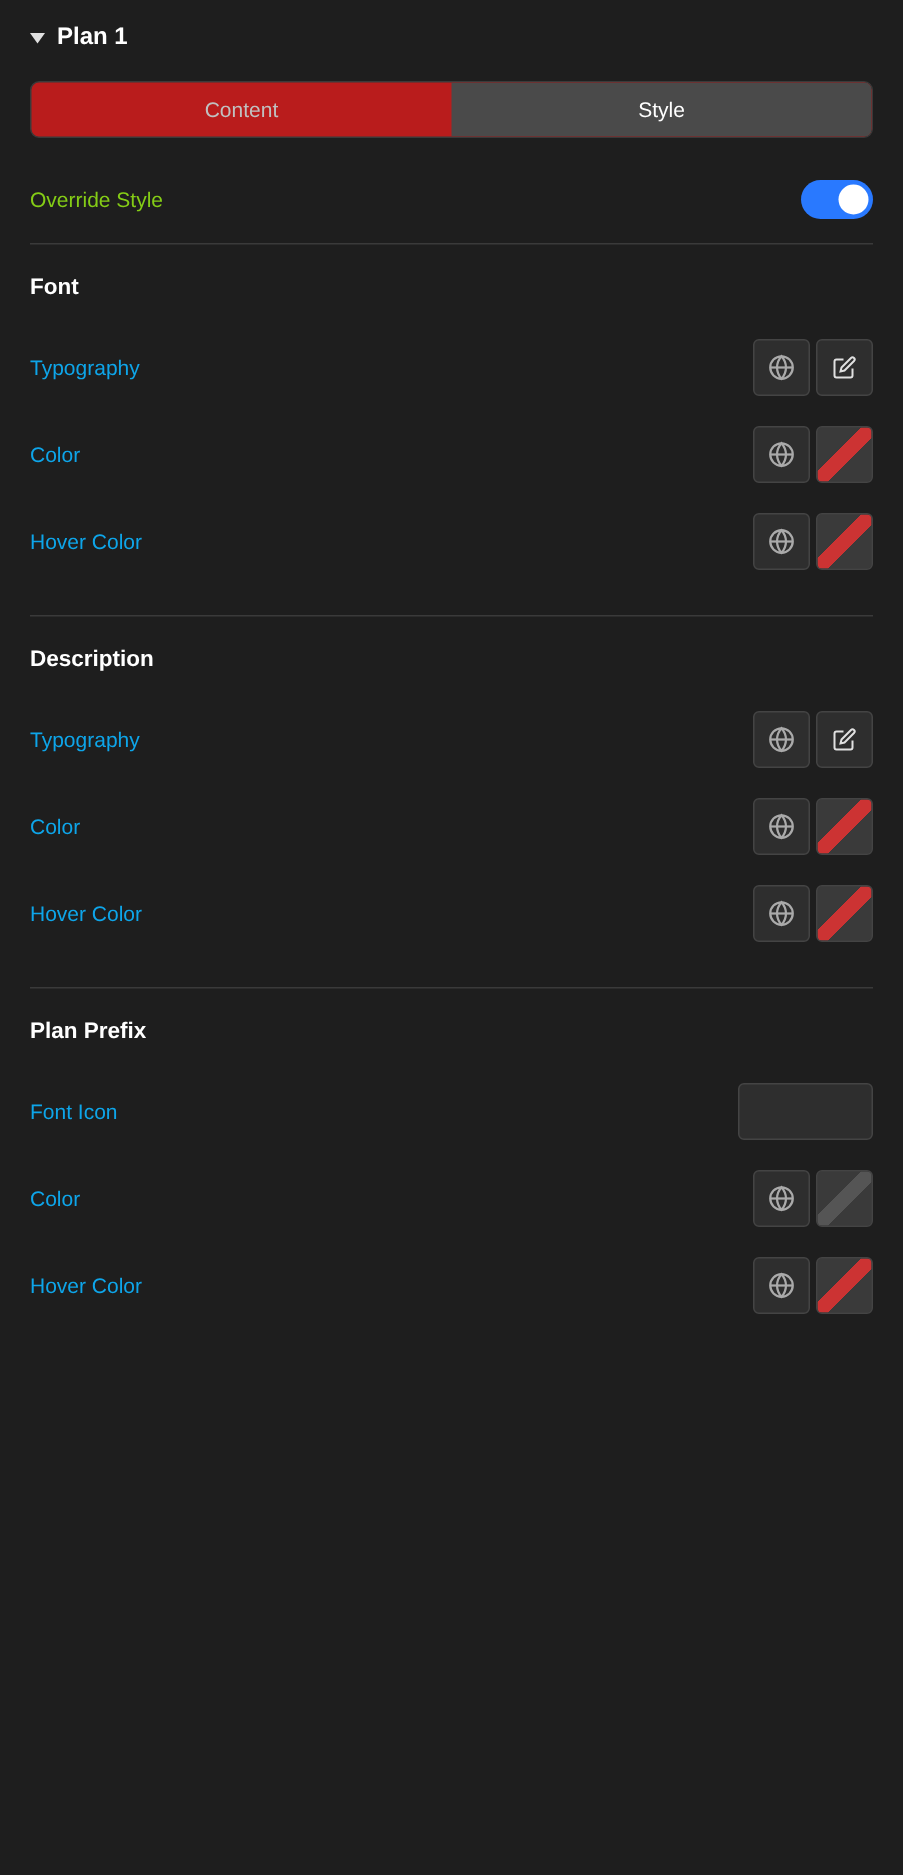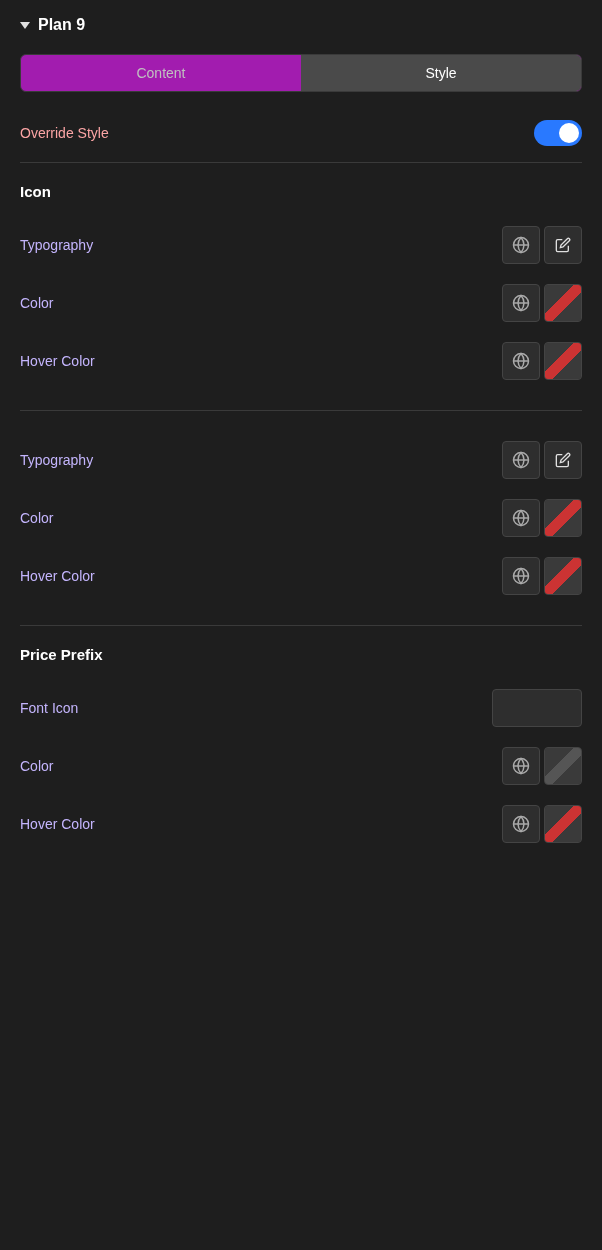--- a/index.html
+++ b/index.html
@@ -38,21 +38,21 @@
     }
 
     .header-title {
       font-size: 16px;
       font-weight: 700;
       color: #ffffff;
     }
 
     .tabs {
       display: flex;
-      background-color: #a21caf;
+      background-color: #b91c1c;
       border-radius: 6px;
       overflow: hidden;
       margin-bottom: 20px;
       border: 1px solid #3a3a3a;
     }
 
     .tab {
       flex: 1;
       padding: 10px;
       text-align: center;
@@ -72,21 +72,21 @@
       display: flex;
       align-items: center;
       justify-content: space-between;
       padding: 8px 0 16px 0;
       border-bottom: 1px solid #3a3a3a;
       margin-bottom: 20px;
     }
 
     .override-label {
       font-size: 14px;
-      color: #fca5a5;
+      color: #84cc16;
     }
 
     .toggle {
       width: 48px;
       height: 26px;
       background-color: #2979ff;
       border-radius: 13px;
       position: relative;
       cursor: pointer;
     }
@@ -117,21 +117,21 @@
 
     .field-row {
       display: flex;
       align-items: center;
       justify-content: space-between;
       padding: 10px 0;
     }
 
     .field-label {
       font-size: 14px;
-      color: #c4b5fd;
+      color: #0ea5e9;
     }
 
     .field-controls {
       display: flex;
       gap: 4px;
       align-items: center;
     }
 
     .btn-globe {
       width: 38px;
@@ -225,37 +225,37 @@
       margin-bottom: 4px;
     }
   </style>
 </head>
 <body>
 
 <div class="container">
 
   <div class="header">
     <span class="chevron-down"></span>
-    <span class="header-title">Plan 9</span>
+    <span class="header-title">Plan 1</span>
   </div>
 
   <div class="tabs">
     <button class="tab">Content</button>
     <button class="tab active">Style</button>
   </div>
 
   <div class="override-row">
     <span class="override-label">Override Style</span>
     <div class="toggle">
       <div class="toggle-knob"></div>
     </div>
   </div>
 
   <div class="section">
-    <div class="section-title">Icon</div>
+    <div class="section-title">Font</div>
 
     <div class="field-row">
       <span class="field-label">Typography</span>
       <div class="field-controls">
         <div class="btn-globe">
           <svg width="18" height="18" viewBox="0 0 24 24" fill="none" stroke="#aaa" stroke-width="2">
             <circle cx="12" cy="12" r="10"></circle>
             <line x1="2" y1="12" x2="22" y2="12"></line>
             <path d="M12 2a15.3 15.3 0 0 1 4 10 15.3 15.3 0 0 1-4 10 15.3 15.3 0 0 1-4-10 15.3 15.3 0 0 1 4-10z"></path>
           </svg>
@@ -302,20 +302,21 @@
             <div class="color-slash color-slash-red"></div>
           </div>
         </div>
       </div>
     </div>
   </div>
 
   <div class="divider"></div>
 
   <div class="section">
+    <div class="section-title">Description</div>
 
     <div class="field-row">
       <span class="field-label">Typography</span>
       <div class="field-controls">
         <div class="btn-globe">
           <svg width="18" height="18" viewBox="0 0 24 24" fill="none" stroke="#aaa" stroke-width="2">
             <circle cx="12" cy="12" r="10"></circle>
             <line x1="2" y1="12" x2="22" y2="12"></line>
             <path d="M12 2a15.3 15.3 0 0 1 4 10 15.3 15.3 0 0 1-4 10 15.3 15.3 0 0 1-4-10 15.3 15.3 0 0 1 4-10z"></path>
           </svg>
@@ -362,21 +363,21 @@
             <div class="color-slash color-slash-red"></div>
           </div>
         </div>
       </div>
     </div>
   </div>
 
   <div class="divider"></div>
 
   <div class="section">
-    <div class="section-title">Price Prefix</div>
+    <div class="section-title">Plan Prefix</div>
 
     <div class="field-row">
       <span class="field-label">Font Icon</span>
       <div class="field-controls">
         <input class="font-size-input" type="text" value="" style="">
       </div>
     </div>
 
     <div class="field-row">
       <span class="field-label">Color</span>

